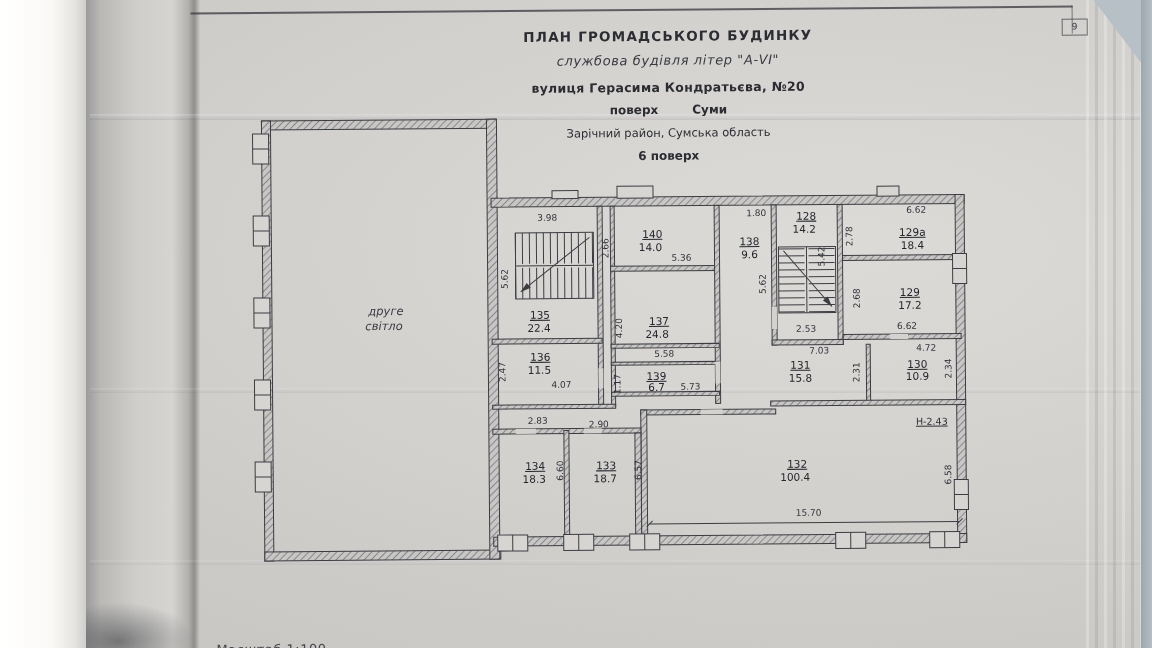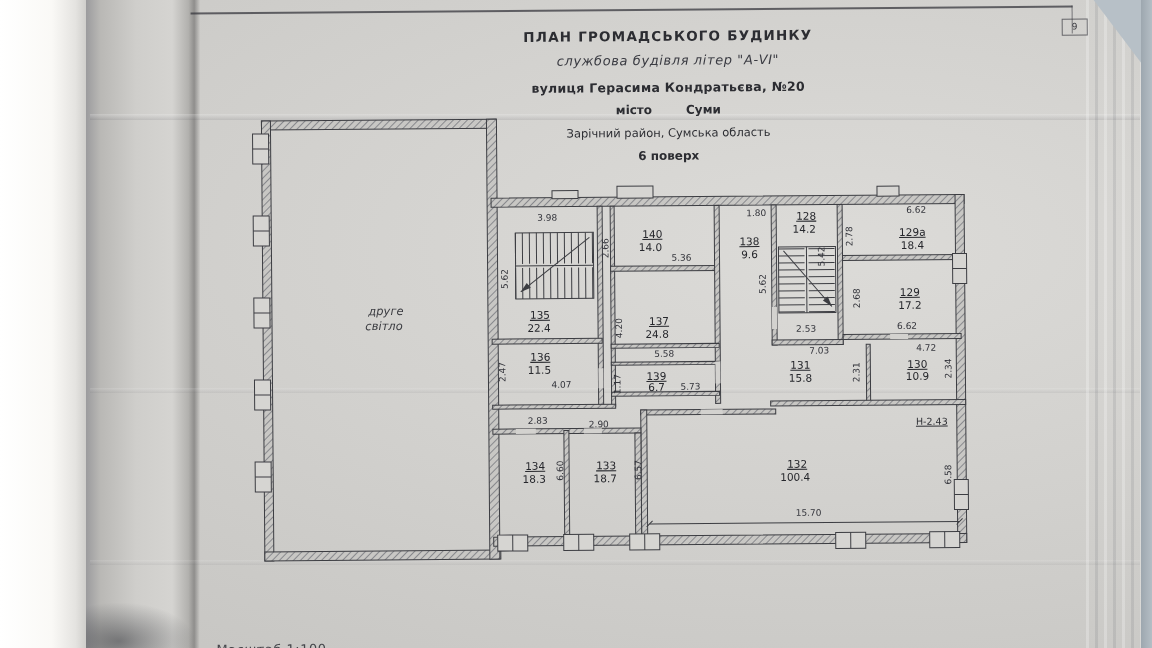--- a/index.html
+++ b/index.html
@@ -100,21 +100,21 @@
   <div class="frame-drop"></div>
   <div class="sheet-no">
     <span>9</span>
   </div>
 
   <div class="title-block">
     <div class="tb-title">ПЛАН  ГРОМАДСЬКОГО  БУДИНКУ</div>
     <div class="tb-sub">службова будівля літер "А-VI"</div>
     <div class="tb-addr">вулиця  Герасима Кондратьєва, №20</div>
     <div class="tb-city">
-      <span>місто</span><span class="gap"></span><span>Суми</span>
+      <span>поверх</span><span class="gap"></span><span>Суми</span>
     </div>
     <div class="tb-distr">Зарічний район, Сумська область</div>
     <div class="tb-floor">6 поверх</div>
   </div>
 
   <svg class="plan-svg" width="1152" height="648" viewBox="0 0 1152 648">
     <defs>
       <pattern id="hatch" patternUnits="userSpaceOnUse" width="5" height="5" patternTransform="rotate(45)">
         <rect width="5" height="5" fill="#c8c7c4"></rect>
         <line x1="0" y1="0" x2="0" y2="5" stroke="#6d6e75" stroke-width="1.4"></line>

